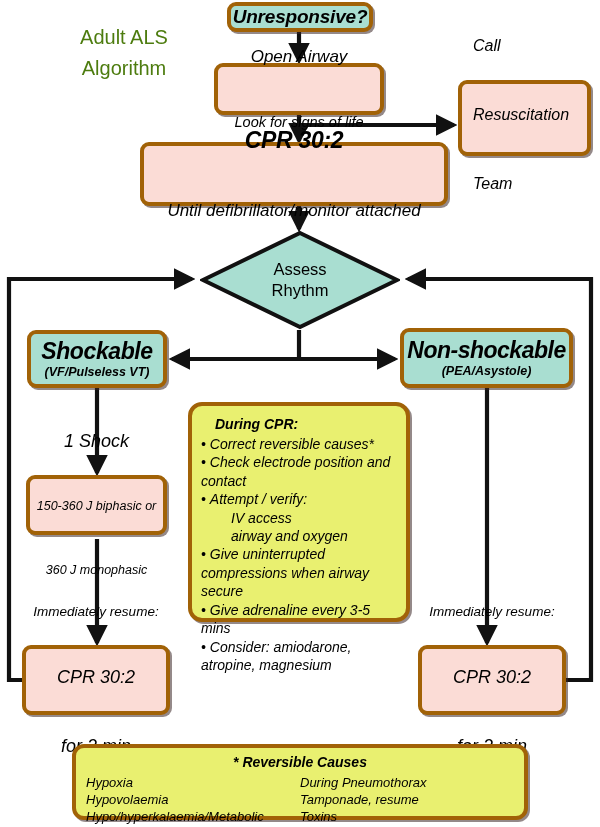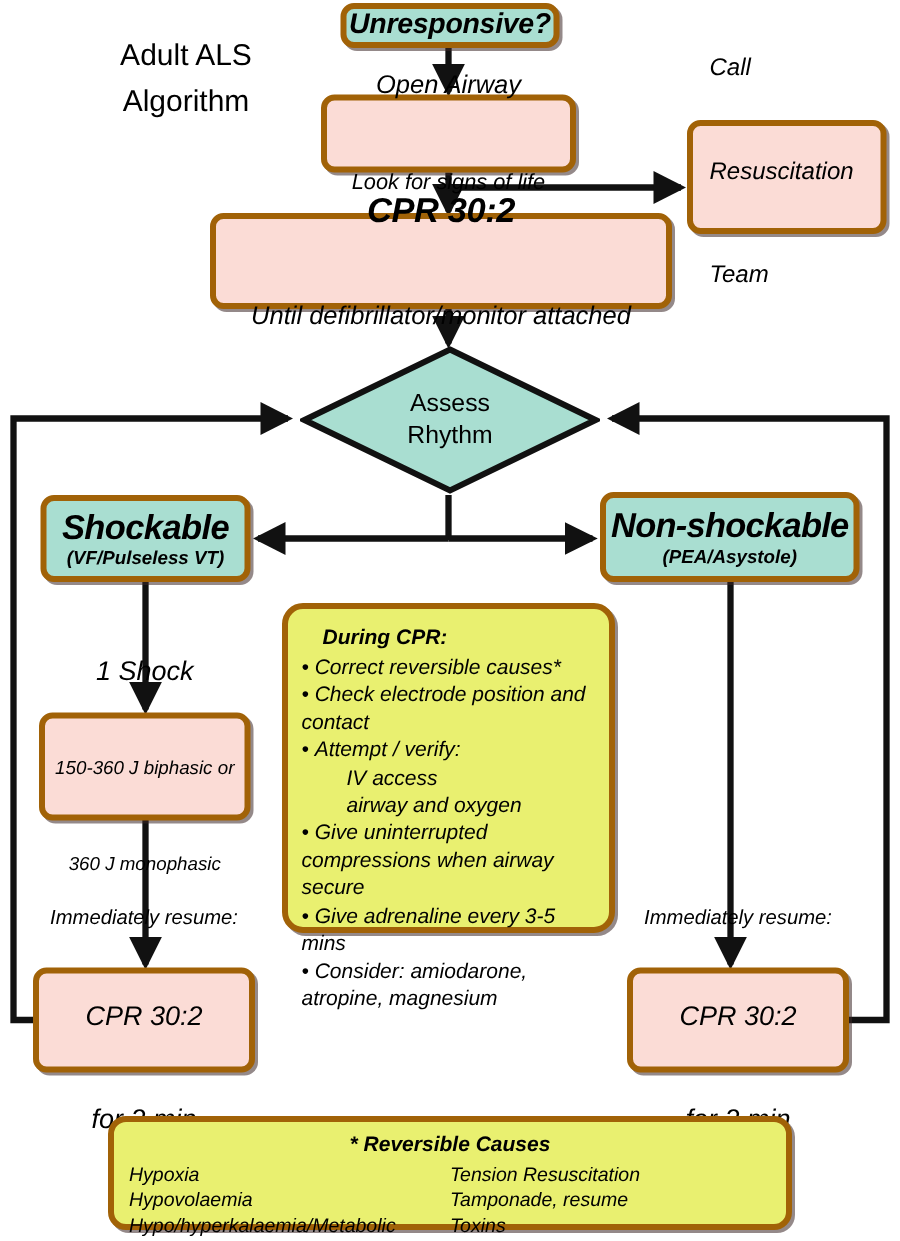--- a/index.html
+++ b/index.html
@@ -43,21 +43,21 @@
   .ln2{display:block;}
 
   
   #title{
     position:absolute;
     left:44px; top:22px;
     width:160px;
     font-size:20px;
     line-height:1.55;
     text-align:center;
-    color:#000000;
+    color:#4d7c0f;
   }
   #n-unresponsive{
     left:227px; top:2px; width:146px; height:30px;
     font-size:19px; font-weight:bold; letter-spacing:-0.2px;
   }
   #n-open-airway{
     left:214px; top:63px; width:170px; height:52px;
   }
   #n-open-airway .ln1{font-size:17px;}
   #n-open-airway .ln2{font-size:14.5px;}
@@ -91,21 +91,21 @@
   }
   #n-shockable .ln1{font-size:23px; font-weight:bold; letter-spacing:-0.4px;}
   #n-shockable .ln2{font-size:12.5px; font-weight:bold;}
   #n-nonshockable{
     left:400px; top:328px; width:173px; height:60px;
   }
   #n-nonshockable .ln1{font-size:23px; font-weight:bold; letter-spacing:-0.5px;}
   #n-nonshockable .ln2{font-size:12.5px; font-weight:bold;}
 
   #n-shock{
-    left:26px; top:475px; width:141px; height:72px;
+    left:26px; top:475px; width:141px; height:60px;
   }
   #n-shock .ln1{font-size:18px;}
   #n-shock .ln2{font-size:12.5px; line-height:1.25;}
 
   #n-resume-left{
     left:22px; top:645px; width:148px; height:70px;
   }
   #n-resume-right{
     left:418px; top:645px; width:148px; height:70px;
   }
@@ -277,21 +277,21 @@
   <div class="node yellow" id="n-reversible">
     <div class="rc-title">* Reversible Causes</div>
     <div class="rc-cols">
       <div class="rc-col" id="rc-left">
           <div>Hypoxia</div>
           <div>Hypovolaemia</div>
           <div>Hypo/hyperkalaemia/Metabolic</div>
           <div>Hypothermia</div>
         </div>
       <div class="rc-col" id="rc-right">
-          <div>Tension Resuscitation</div>
+          <div>During Pneumothorax</div>
           <div>Tamponade, resume</div>
           <div>Toxins</div>
           <div>Thrombosis (coronary or pulmonary)</div>
         </div>
     </div>
   </div>
 
 </div>
 
 </body></html>

